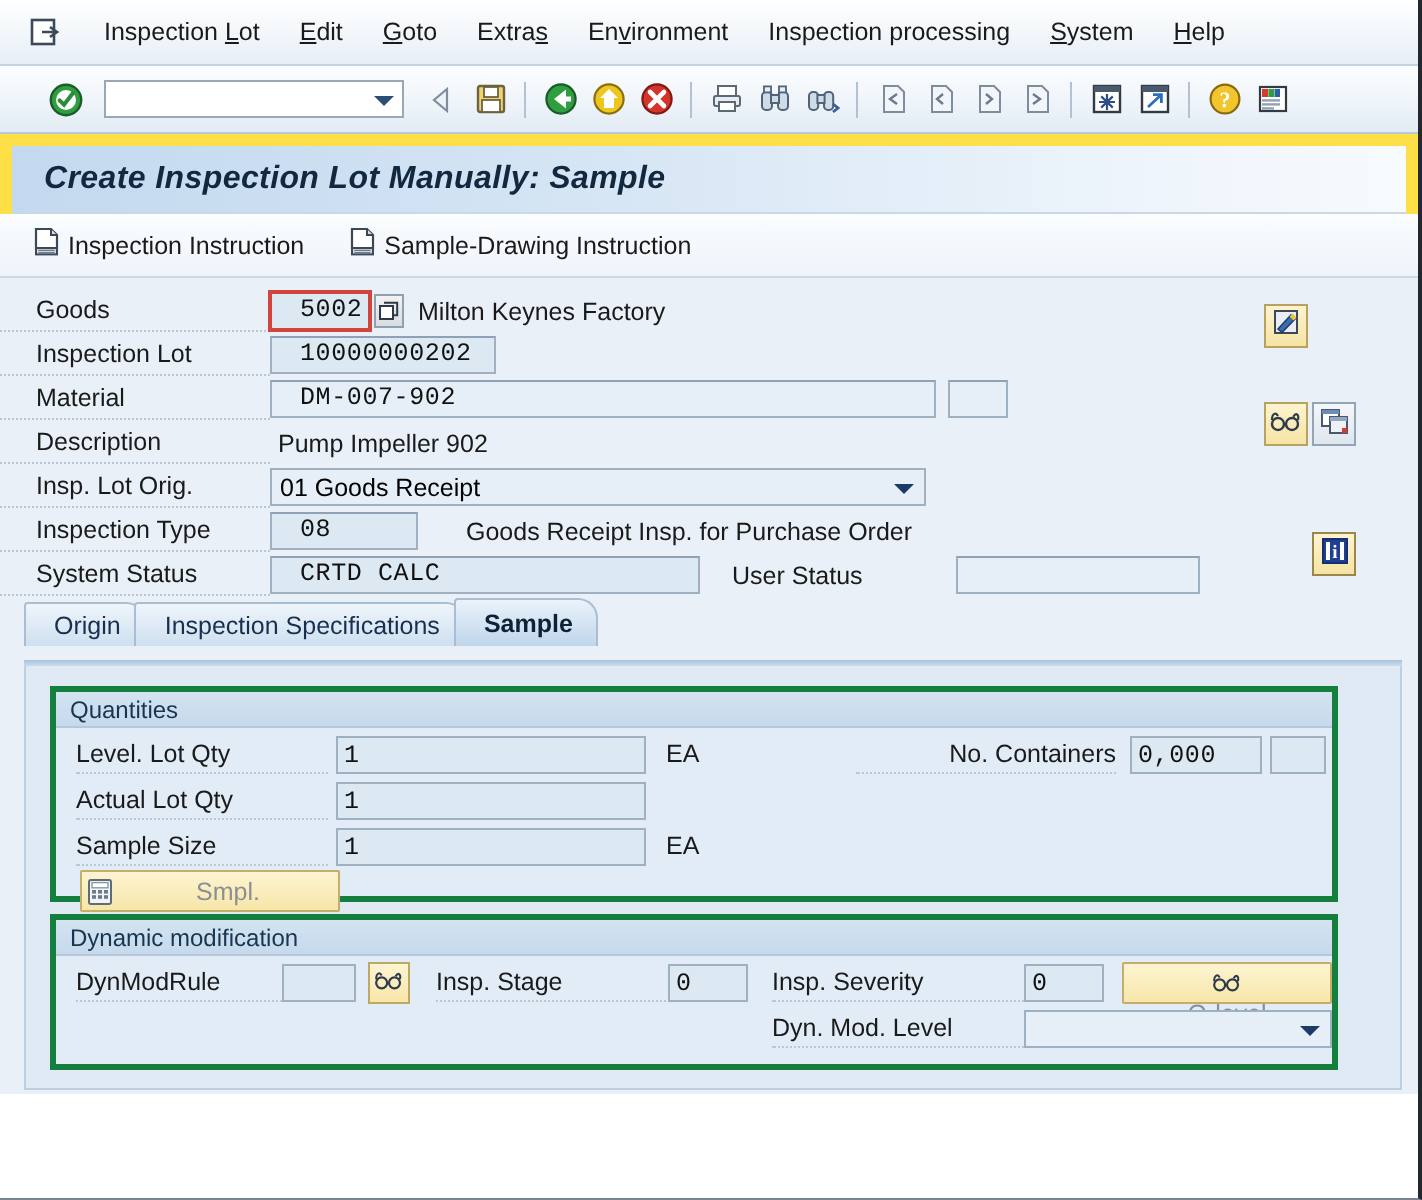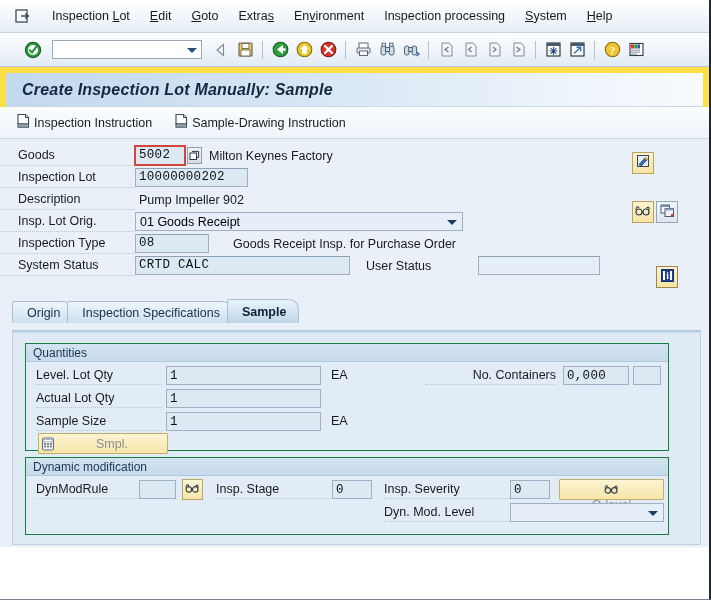--- a/index.html
+++ b/index.html
@@ -151,21 +151,21 @@
   }
 
   .inp {
     height: 19px;
     background: #dce8f2;
     border: 1px solid #9fb0c1;
     border-top-color: #8fa2b5;
     font-size: 12.5px;
     font-family: "Liberation Mono", monospace;
     color: #111;
-    padding: 0 3px;
+    padding: 0 14px;
     line-height: 17px;
     display: inline-flex;
     align-items: center;
     letter-spacing: 0.3px;
   }
   .inp.white { background: #e6eff7; }
   .inp.focused {
     outline: 2px solid #d2453c;
     outline-offset: -1px;
     background: #dce8f2;
@@ -257,21 +257,21 @@
     position: absolute;
     top: 194px; left: 12px; right: 8px; bottom: 2px;
     background: #dfeaf5;
     border: 1px solid #bcd0e2;
     border-top: none;
   }
 
   .group {
     position: absolute;
     background: #e2ecf6;
-    border: 1px solid #15803d;
+    border: 3px solid #15803d;
   }
   .group-title {
     height: 18px;
     background: linear-gradient(to bottom,#d3e3f1,#c6daec);
     border-bottom: 1px solid #b3c8dd;
     font-size: 12px;
     color: #17364f;
     padding-left: 7px;
     line-height: 18px;
   }
@@ -553,20 +553,25 @@
           </svg>
         </div>
         <div class="txt" style="margin-left:7px;">Milton Keynes Factory</div>
       </div>
 
       <div class="frow">
         <div class="flabel">Inspection Lot</div>
         <div class="inp" style="width:113px;">10000000202</div>
       </div>
 
+      <div class="frow">
+        <div class="flabel">Material</div>
+        <div class="inp white" style="width:333px;">DM-007-902</div>
+        <div class="inp white" style="width:28px;margin-left:6px;"></div>
+      </div>
 
       <div class="frow">
         <div class="flabel">Description</div>
         <div class="txt" style="margin-left:4px;">Pump Impeller 902</div>
       </div>
 
       <div class="frow">
         <div class="flabel">Insp. Lot Orig.</div>
         <div class="selbox" style="width:328px;">
           <span>01 Goods Receipt</span>

